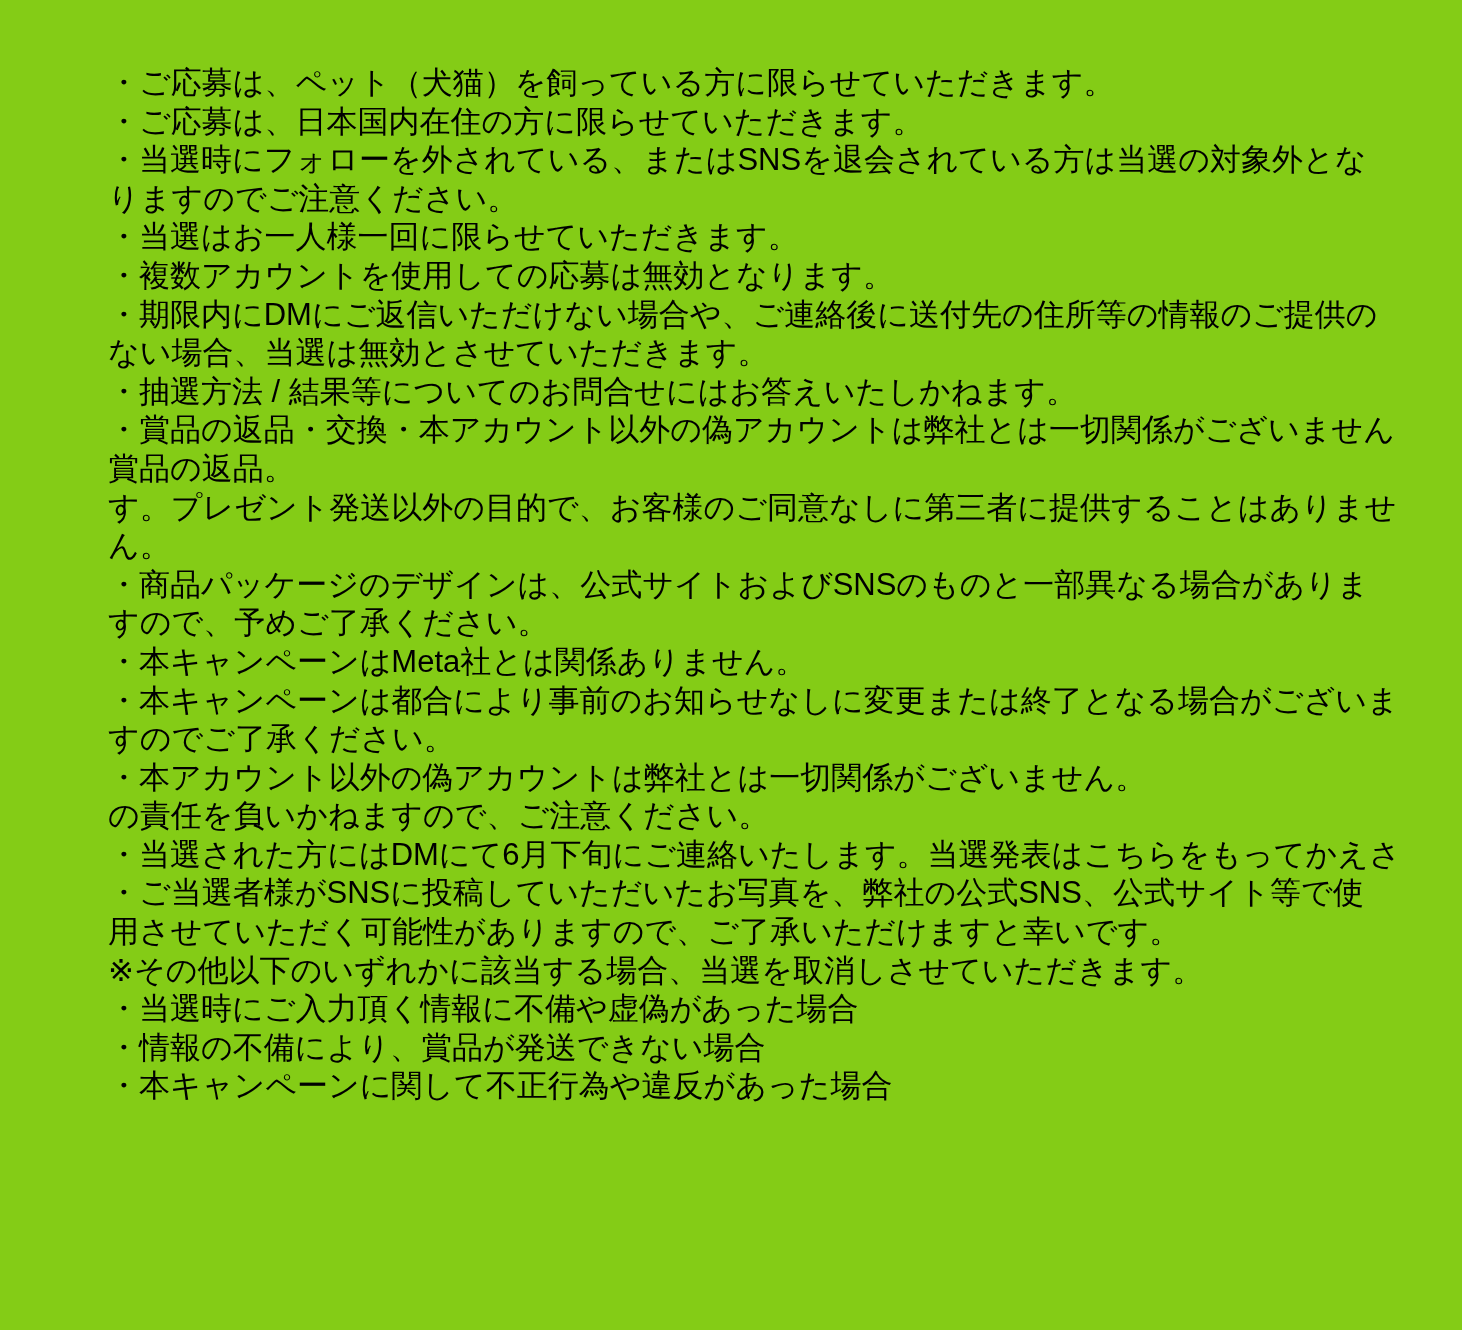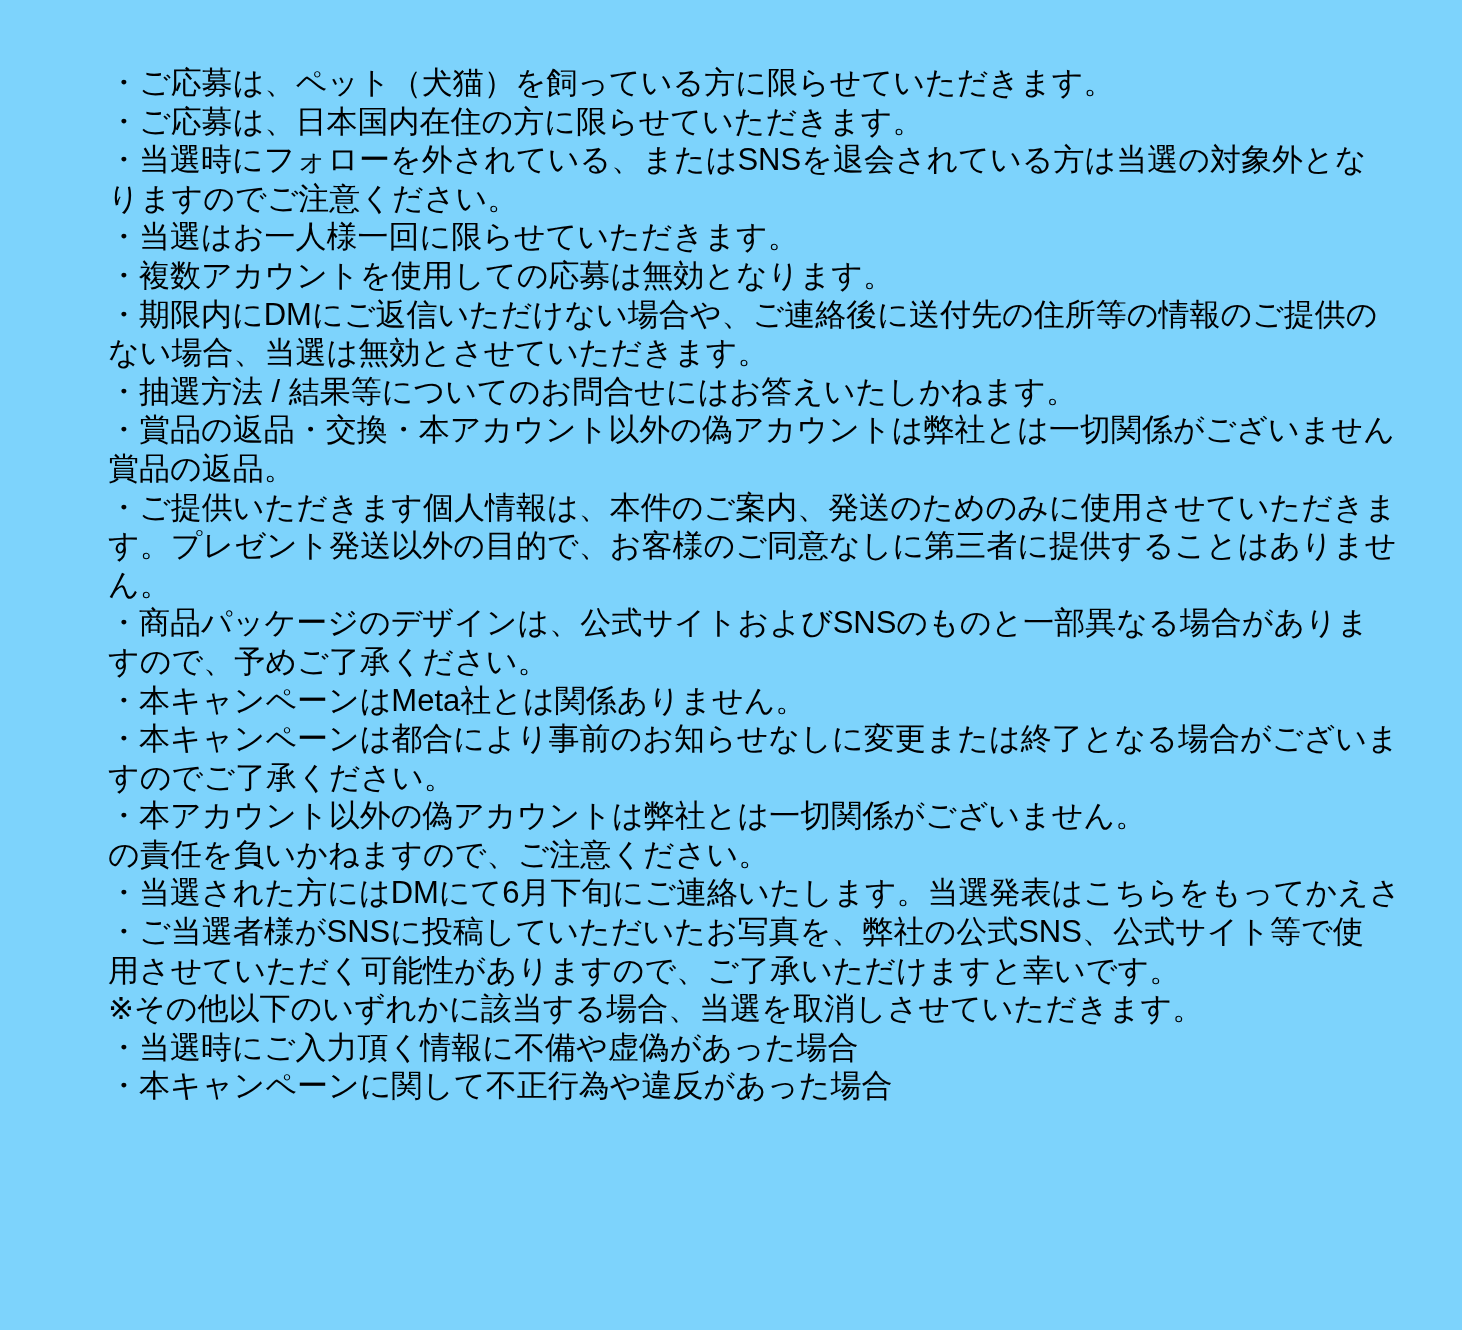--- a/index.html
+++ b/index.html
@@ -4,21 +4,21 @@
 <style>
   html, body {
     margin: 0;
     padding: 0;
     background: #ffffff;
   }
   .canvas {
     position: relative;
     width: 1462px;
     height: 1330px;
-    background: #7dd3fc;
+    background: #84cc16;
     overflow: hidden;
   }
   .terms-text {
     position: absolute;
     left: 108px;
     top: 64px;
     width: 1290px;
     font-family: "Liberation Sans", "DejaVu Sans", sans-serif;
     font-size: 31px;
     line-height: 38.6px;
@@ -40,30 +40,30 @@
       <div class="terms-line">・ご応募は、日本国内在住の方に限らせていただきます。</div>
       <div class="terms-line">・当選時にフォローを外されている、またはSNSを退会されている方は当選の対象外とな</div>
       <div class="terms-line">りますのでご注意ください。</div>
       <div class="terms-line">・当選はお一人様一回に限らせていただきます。</div>
       <div class="terms-line">・複数アカウントを使用しての応募は無効となります。</div>
       <div class="terms-line">・期限内にDMにご返信いただけない場合や、ご連絡後に送付先の住所等の情報のご提供の</div>
       <div class="terms-line">ない場合、当選は無効とさせていただきます。</div>
       <div class="terms-line">・抽選方法 / 結果等についてのお問合せにはお答えいたしかねます。</div>
       <div class="terms-line">・賞品の返品・交換・本アカウント以外の偽アカウントは弊社とは一切関係がございません</div>
       <div class="terms-line">賞品の返品。</div>
-      <div class="terms-line">・ご提供いただきます個人情報は、本件のご案内、発送のためのみに使用させていただきま</div>
       <div class="terms-line">す。プレゼント発送以外の目的で、お客様のご同意なしに第三者に提供することはありませ</div>
       <div class="terms-line">ん。</div>
       <div class="terms-line">・商品パッケージのデザインは、公式サイトおよびSNSのものと一部異なる場合がありま</div>
       <div class="terms-line">すので、予めご了承ください。</div>
       <div class="terms-line">・本キャンペーンはMeta社とは関係ありません。</div>
       <div class="terms-line">・本キャンペーンは都合により事前のお知らせなしに変更または終了となる場合がございま</div>
       <div class="terms-line">すのでご了承ください。</div>
       <div class="terms-line">・本アカウント以外の偽アカウントは弊社とは一切関係がございません。</div>
       <div class="terms-line">の責任を負いかねますので、ご注意ください。</div>
       <div class="terms-line">・当選された方にはDMにて6月下旬にご連絡いたします。当選発表はこちらをもってかえさ</div>
       <div class="terms-line">・ご当選者様がSNSに投稿していただいたお写真を、弊社の公式SNS、公式サイト等で使</div>
       <div class="terms-line">用させていただく可能性がありますので、ご了承いただけますと幸いです。</div>
       <div class="terms-line">※その他以下のいずれかに該当する場合、当選を取消しさせていただきます。</div>
       <div class="terms-line">・当選時にご入力頂く情報に不備や虚偽があった場合</div>
+      <div class="terms-line">・情報の不備により、賞品が発送できない場合</div>
       <div class="terms-line">・本キャンペーンに関して不正行為や違反があった場合</div>
     </div>
 </div>
 
 </body></html>

